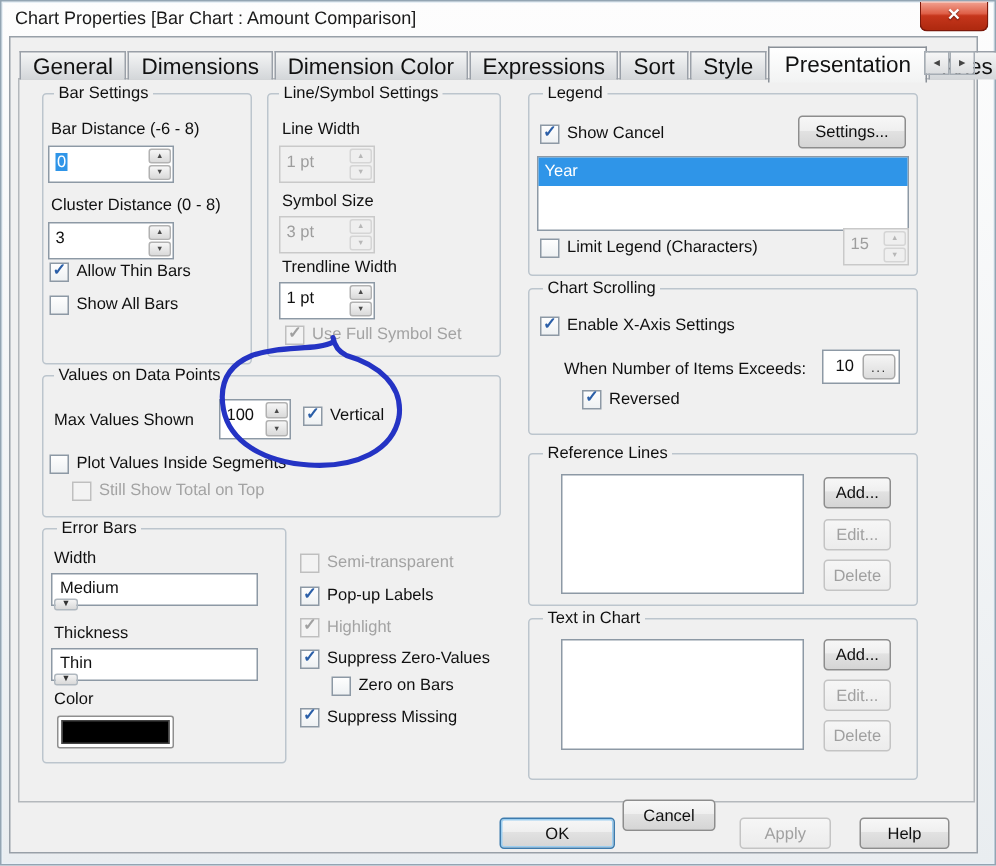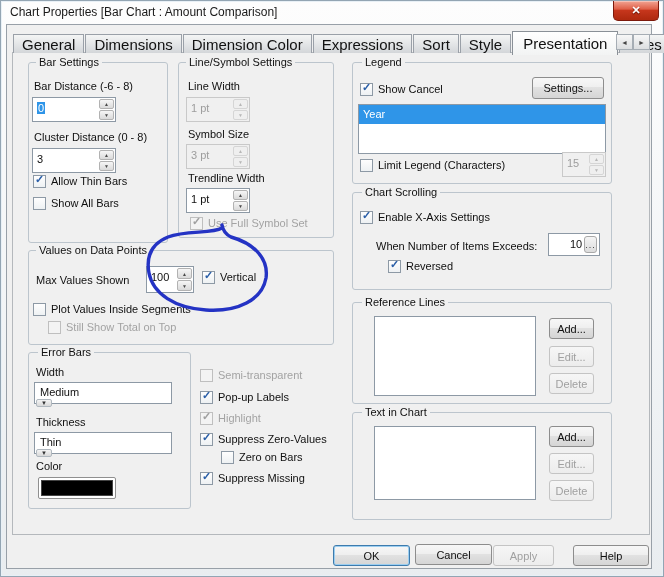--- a/index.html
+++ b/index.html
@@ -56,21 +56,21 @@
   
   .btn { position:absolute; display:flex; align-items:center; justify-content:center; font-size:11px; color:#101010;
       border:1px solid #8d8d8d; border-radius:3px;
       background:linear-gradient(#f7f7f7,#efefef 45%,#e2e2e2 46%,#d5d5d5); cursor:pointer; z-index:2; }
   .btn.dis { color:#a0a0a0; border-color:#c4c4c4; background:linear-gradient(#f6f6f6,#ececec); cursor:default; }
   .btn.def { border-color:#3d7bad; box-shadow: inset 0 0 0 1px #9ccef0; }
   
   .list { position:absolute; background:#fff; border:1px solid #8d99a5; z-index:2; }
   .selrow { height:19px; color:#fff; font-size:11px; padding:3px 0 0 4px; cursor:pointer; }
   .edit { position:absolute; display:flex; border:1px solid #8d99a5; background:#fff; font-size:11px; z-index:2; }
-  .edit .val { flex:1; padding:4px 0 0 21px; color:#101010; }
+  .edit .val { flex:1; padding:4px 0 0 8px; color:#101010; }
   .edit .mini { width:22px; margin:2px; font-size:9px; letter-spacing:1px; display:flex; align-items:center; justify-content:center;
       background:linear-gradient(#f5f5f5,#dcdcdc); border:1px solid #a8a8a8; border-radius:3px; cursor:pointer; color:#333; }
   
   .swatch { position:absolute; border:1px solid #8f8f8f; border-radius:2px; background:#fff; padding:2px; z-index:2; cursor:pointer; }
   .swatch .fill { width:100%; height:100%; border:1px solid #444; }
   
   .annot { position:absolute; z-index:6; pointer-events:none; }
   
 </style>
 </head>
@@ -296,17 +296,17 @@
   <div class="btn dis" style="left:549px;top:373px;width:45px;height:21px;">Delete</div>
 
   <div class="group" style="left:352px;top:412px;width:260px;height:108px;"></div>
   <div class="gt" style="left:362px;top:406px;">Text in Chart</div>
   <div class="list" style="left:374px;top:426px;width:162px;height:74px;"></div>
   <div class="btn" style="left:549px;top:426px;width:45px;height:21px;">Add...</div>
   <div class="btn dis" style="left:549px;top:453px;width:45px;height:21px;">Edit...</div>
   <div class="btn dis" style="left:549px;top:480px;width:45px;height:21px;">Delete</div>
 
   <div class="btn def" style="left:333px;top:545px;width:77px;height:21px;">OK</div>
-  <div class="btn" style="left:415px;top:544px;width:77px;height:21px;">Cancel</div>
+  <div class="btn" style="left:415px;top:533px;width:62px;height:21px;">Cancel</div>
   <div class="btn dis" style="left:493px;top:545px;width:61px;height:21px;">Apply</div>
-  <div class="btn" style="left:573px;top:545px;width:76px;height:21px;">Help</div>
+  <div class="btn" style="left:573px;top:545px;width:60px;height:21px;">Help</div>
 
 </div>
 
 </body></html>

